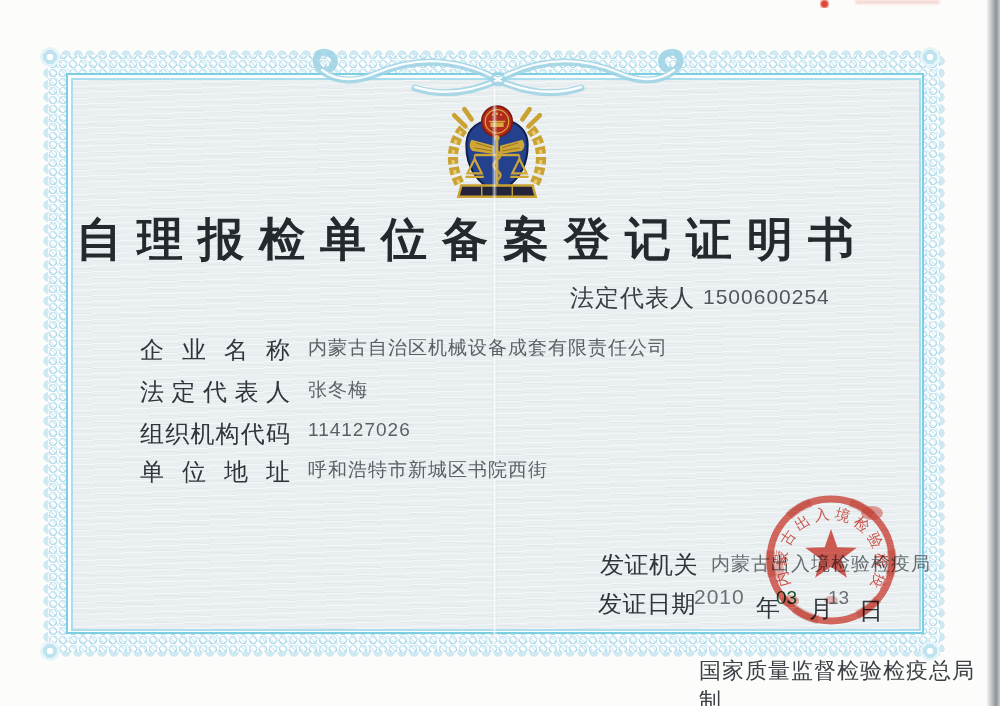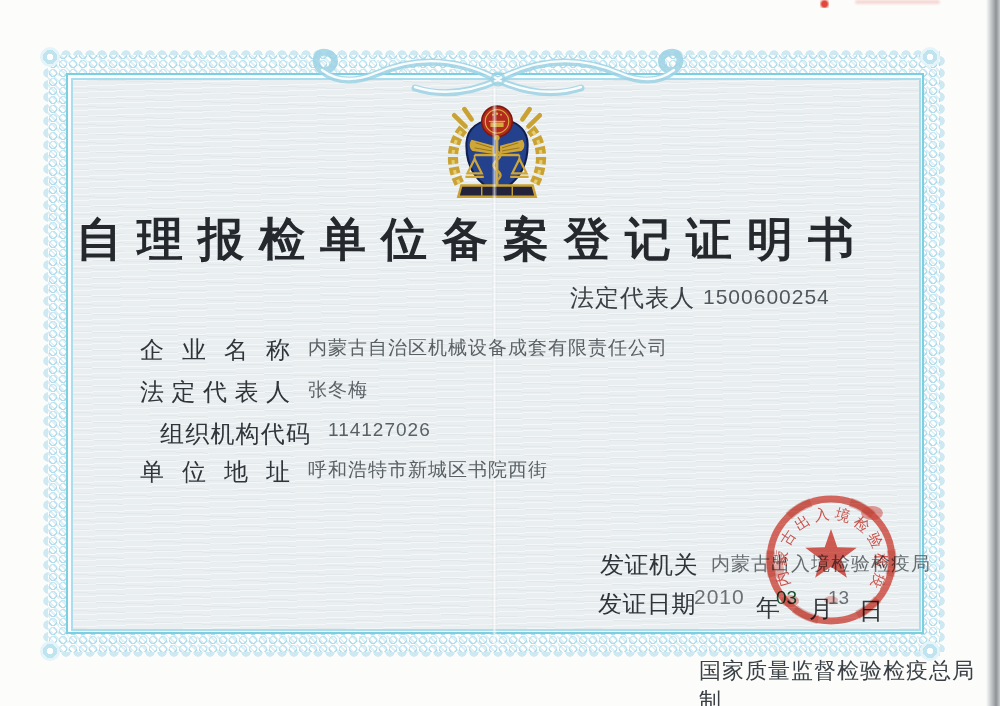--- a/index.html
+++ b/index.html
@@ -173,21 +173,21 @@
   </div>
 
   <div class="row" style="top:334px;">
     <span class="row-label">企业名称</span>
     <span class="row-value">内蒙古自治区机械设备成套有限责任公司</span>
   </div>
   <div class="row" style="top:376px;">
     <span class="row-label">法定代表人</span>
     <span class="row-value">张冬梅</span>
   </div>
-  <div class="row" style="top:418px;margin-left:20px;">
+  <div class="row" style="top:418px;">
     <span class="row-label">组织机构代码</span>
     <span class="row-value">114127026</span>
   </div>
   <div class="row" style="top:456px;">
     <span class="row-label">单位地址</span>
     <span class="row-value">呼和浩特市新城区书院西街</span>
   </div>
 
   <div class="issuer-line">
     <span class="issuer-label">发证机关</span>

